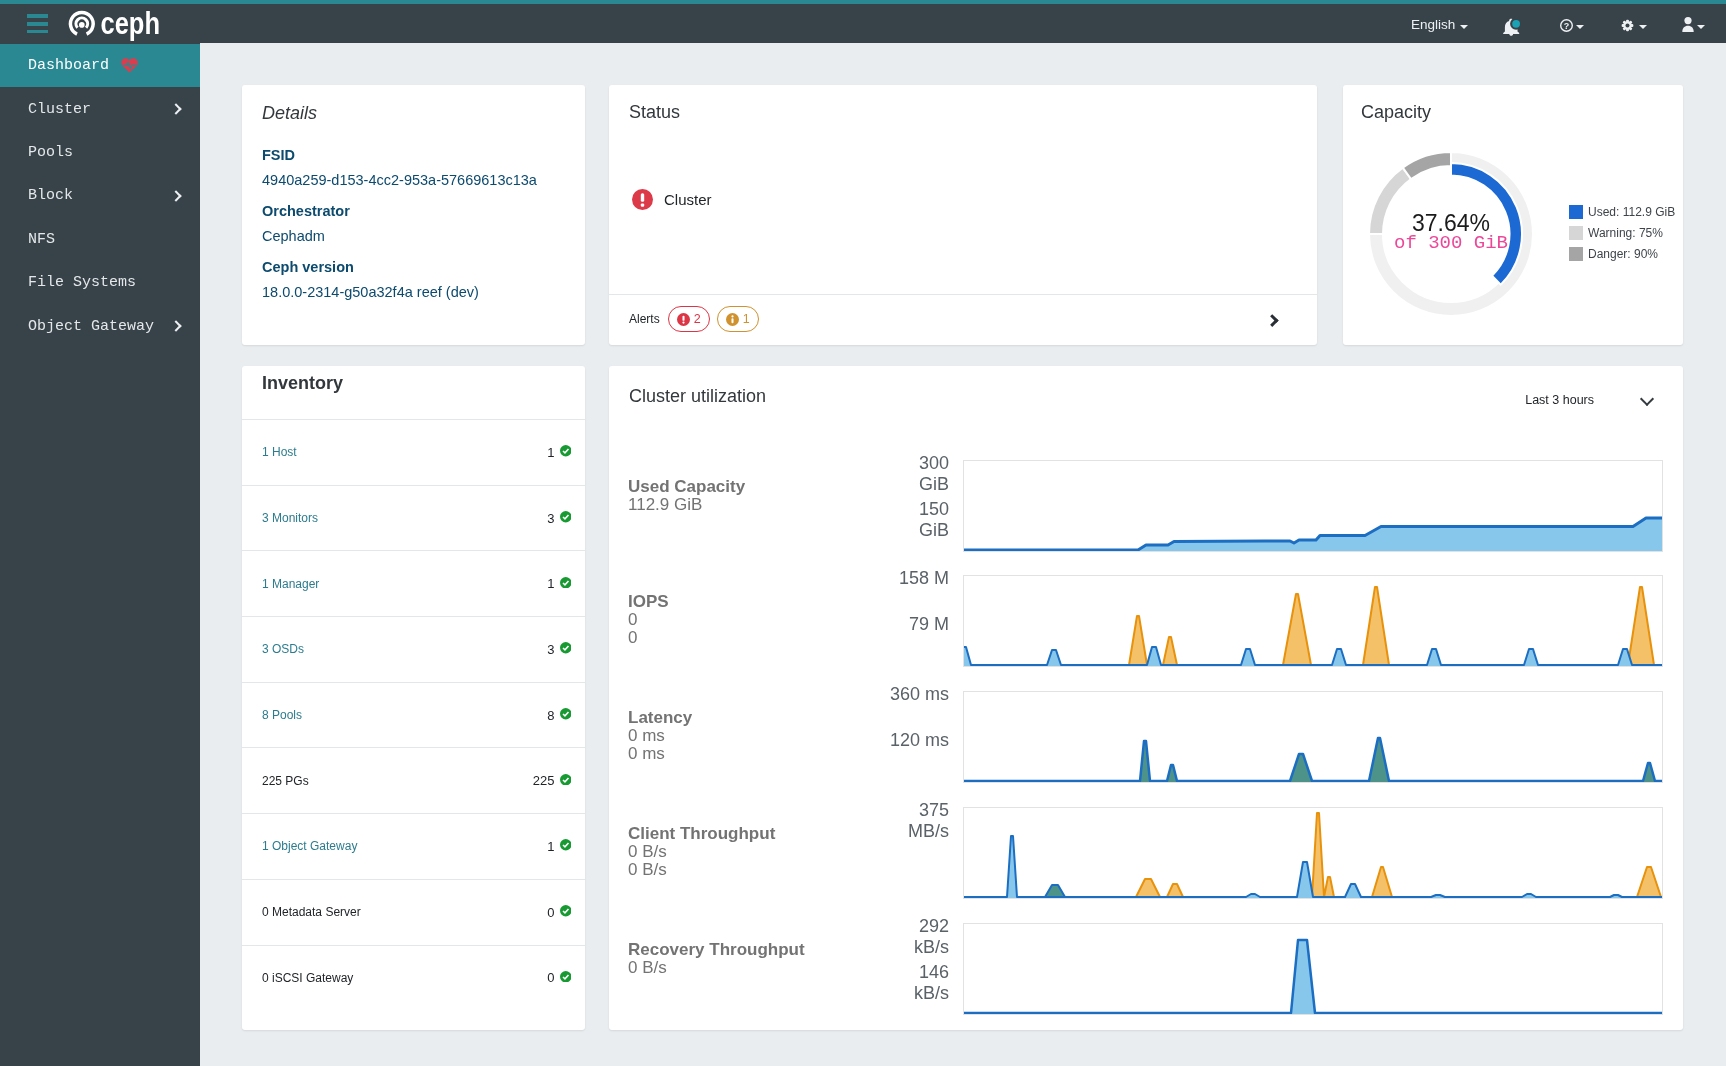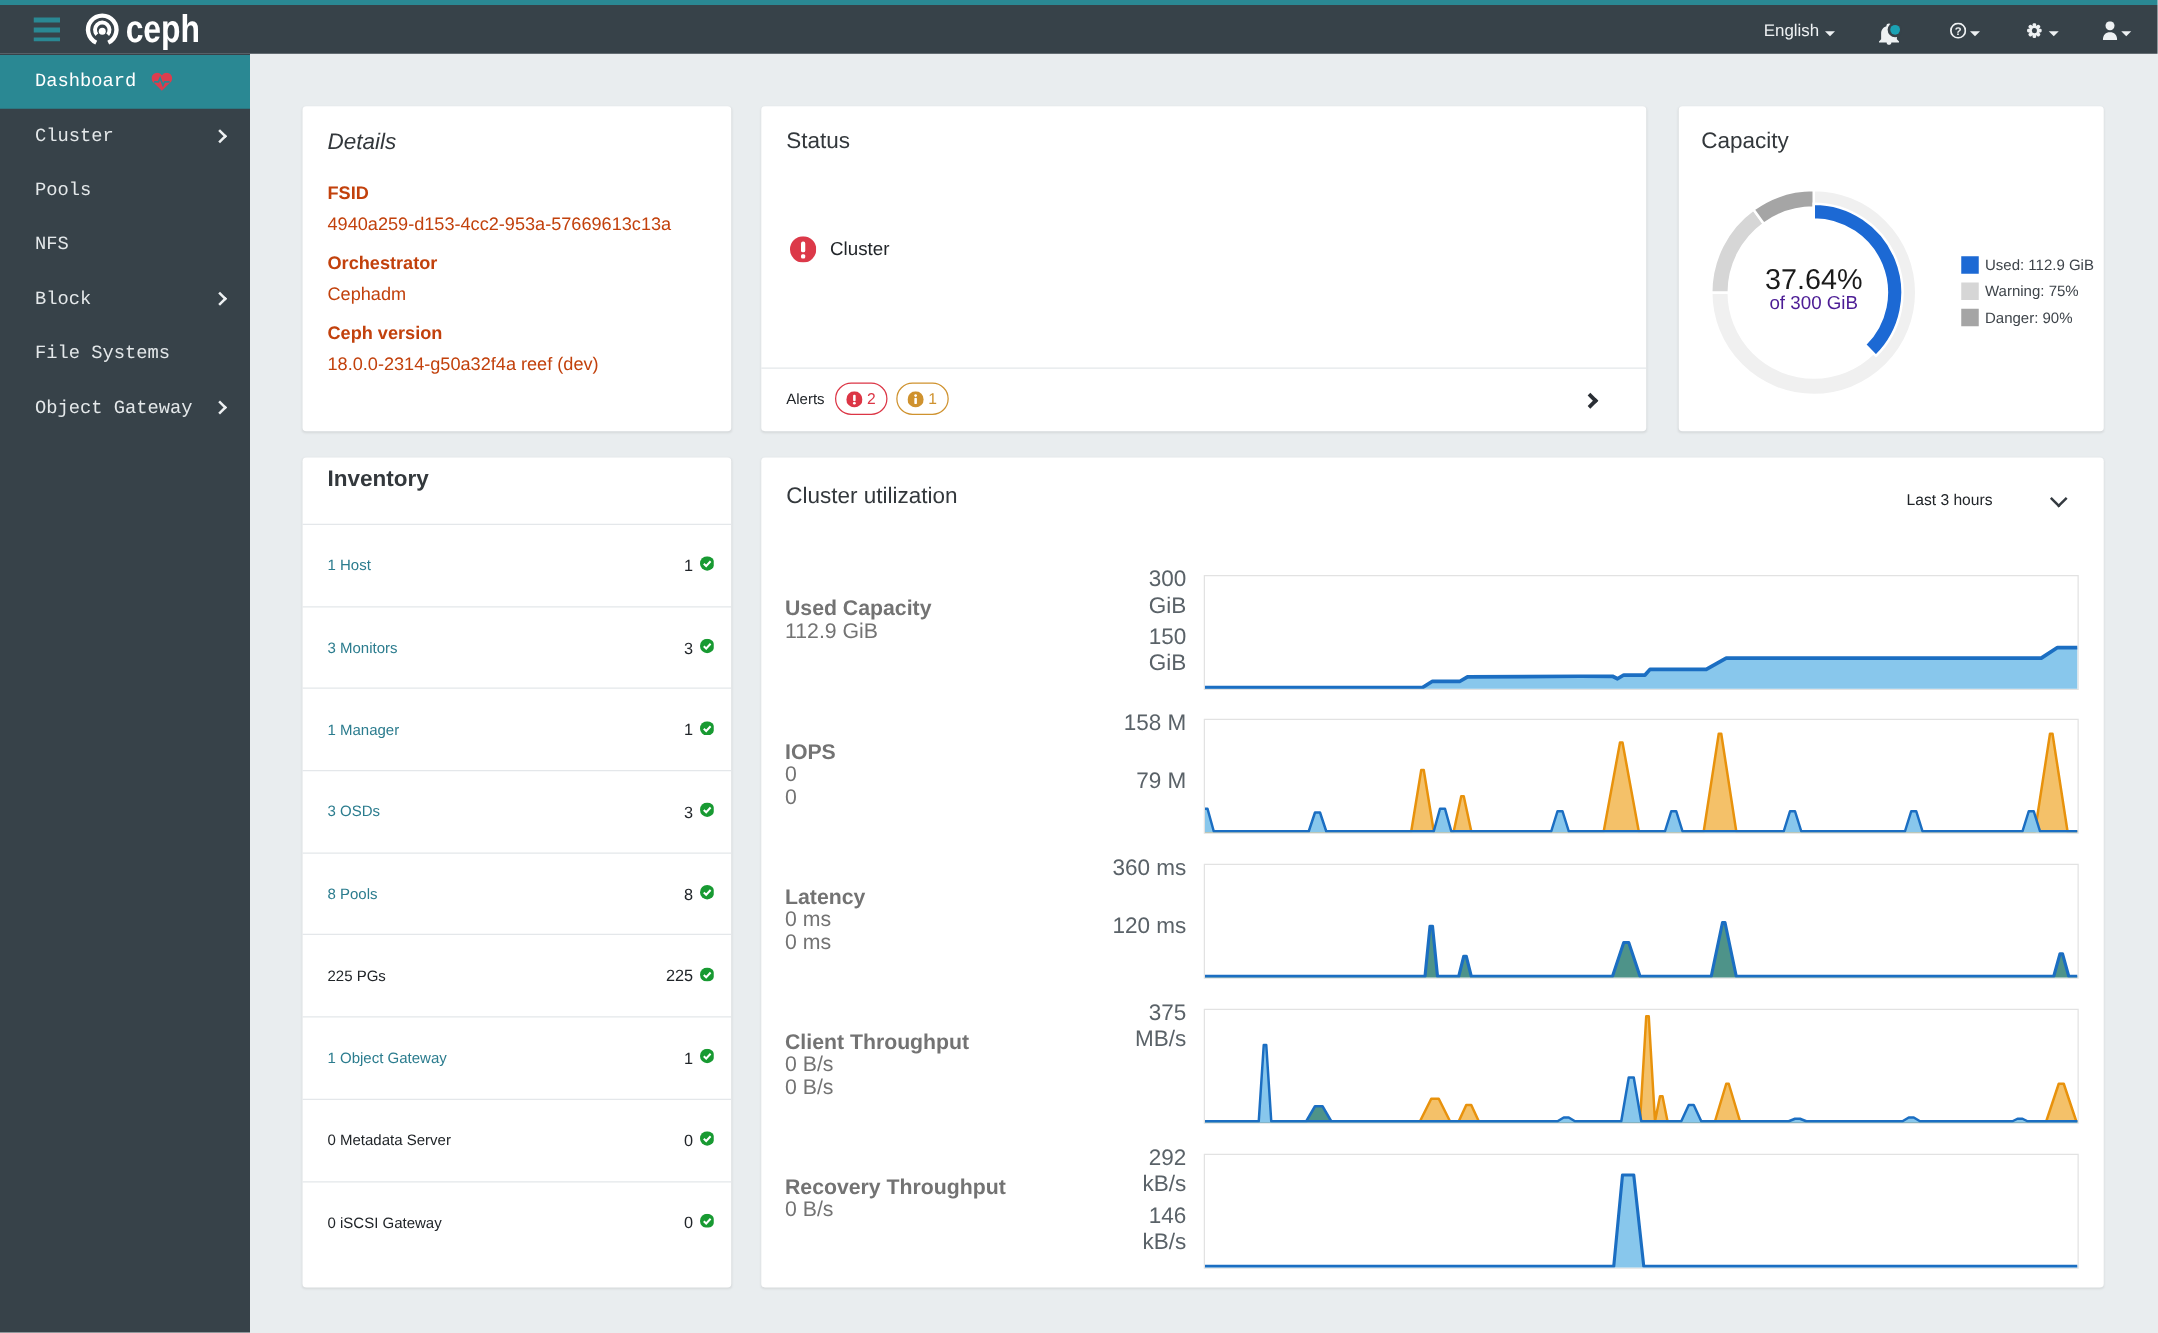--- a/index.html
+++ b/index.html
@@ -24,21 +24,21 @@
 
 
 .card { position:absolute; background:#fff; border-radius:3px; box-shadow:0 1px 2px rgba(0,0,0,0.09); }
 .card-title { font-size:18px; color:#33383c; }
 #card-details  { left:42px;  top:42px;  width:343px;  height:260px; }
 #card-status   { left:409px; top:42px;  width:708px;  height:260px; }
 #card-capacity { left:1143px;top:42px;  width:340px;  height:260px; }
 #card-inventory{ left:42px;  top:323px; width:343px;  height:664px; }
 #card-util     { left:409px; top:323px; width:1074px; height:664px; }
 
-.dl { padding:0 20px; font-size:14.5px; color:#c2410c; }
+.dl { padding:0 20px; font-size:14.5px; color:#0c4a6e; }
 .dl dt { font-weight:bold; line-height:25px; }
 .dl dd { line-height:25px; margin-bottom:6px; }
 
 
 .inv-row { height:65.7px; border-top:1px solid #e4e7ea; display:flex; align-items:center; justify-content:space-between; padding:0 14px 0 20px; font-size:12px; }
 .inv-row a { color:#2b7c8e; text-decoration:none; }
 .inv-left { color:#212529; }
 .inv-right { display:flex; align-items:center; color:#212529; font-size:13px; }
 .okic { margin-left:5px; }
 
@@ -113,22 +113,22 @@
 <div class="sidebar">
   <div class="nav-list">
     <div class="nav-link active">Dashboard
       <svg width="17" height="15" viewBox="0 0 17 15" style="margin-left:12px;">
         <path fill="#dc3d4e" d="M8.5 14.5 L1.6 7.8 C-0.5 5.6 0 2 2.6 0.7 C4.4-0.2 6.6 0.2 8 1.7 L8.5 2.2 L9 1.7 C10.4 0.2 12.6-0.2 14.4 0.7 C17 2 17.5 5.6 15.4 7.8 Z"></path>
         <polyline points="2.2,7.4 5.8,7.4 7.1,4.4 9.4,10.2 10.7,7.4 14.7,7.4" fill="none" stroke="#2a8893" stroke-width="1.4"></polyline>
       </svg>
     </div>
     <div class="nav-link">Cluster<span class="chev"></span></div>
     <div class="nav-link">Pools</div>
+    <div class="nav-link">Block<span class="chev"></span></div>
     <div class="nav-link">NFS</div>
-    <div class="nav-link">Block<span class="chev"></span></div>
     <div class="nav-link">File Systems</div>
     <div class="nav-link">Object Gateway<span class="chev"></span></div>
   </div>
 </div>
 
 <div class="main">
   <div class="card" id="card-details">
     <div class="card-title" style="padding:18px 20px 19px;font-style:italic;">Details</div>
     <dl class="dl">
       <dt>FSID</dt>
@@ -176,21 +176,21 @@
   <div class="card" id="card-capacity">
     <div class="card-title" style="padding:17px 18px 14px;">Capacity</div>
     <svg width="170" height="170" viewBox="0 0 170 170" style="position:absolute; left:23px; top:64px;">
         <path d="M85.00 3.00 A82 82 0 1 1 3.00 85.00 L17.00 85.00 A68 68 0 1 0 85.00 17.00 Z" fill="#f0f0f0" stroke="#fff" stroke-width="2"></path>
         <path d="M3.00 85.00 A82 82 0 0 1 36.80 18.66 L45.03 29.99 A68 68 0 0 0 17.00 85.00 Z" fill="#d6d6d6" stroke="#fff" stroke-width="2"></path>
         <path d="M36.80 18.66 A82 82 0 0 1 85.00 3.00 L85.00 17.00 A68 68 0 0 0 45.03 29.99 Z" fill="#a5a5a5" stroke="#fff" stroke-width="2"></path>
         <path d="M85.00 14.00 A71 71 0 0 1 134.76 135.64 L126.00 126.73 A58.5 58.5 0 0 0 85.00 26.50 Z" fill="#1c69d4" stroke="#fff" stroke-width="2"></path>
       </svg>
     <div style="position:absolute; left:43px; top:126px; width:130px; text-align:center;">
       <div style="font-size:23px; line-height:24px; color:#1b1b1b;">37.64%</div>
-      <div style="font-size:15px; line-height:16px; color:#4c1d95;">of 300 GiB</div>
+      <div style="font-size:19px; line-height:16px; color:#ec4899;font-family:Liberation Mono, monospace;">of 300 GiB</div>
     </div>
     <div style="position:absolute; left:226px; top:116px; font-size:12px; color:#3e444a;">
       <div style="display:flex; align-items:center; height:21px;"><span style="width:14px;height:14px;background:#1c69d4;display:inline-block;margin-right:5px;"></span>Used: 112.9 GiB</div>
       <div style="display:flex; align-items:center; height:21px;"><span style="width:14px;height:14px;background:#d6d6d6;display:inline-block;margin-right:5px;"></span>Warning: 75%</div>
       <div style="display:flex; align-items:center; height:21px;"><span style="width:14px;height:14px;background:#a5a5a5;display:inline-block;margin-right:5px;"></span>Danger: 90%</div>
     </div>
   </div>
 
   <div class="card" id="card-inventory">
     <div class="card-title" style="padding:7px 20px 25px;font-weight:bold;">Inventory</div>

